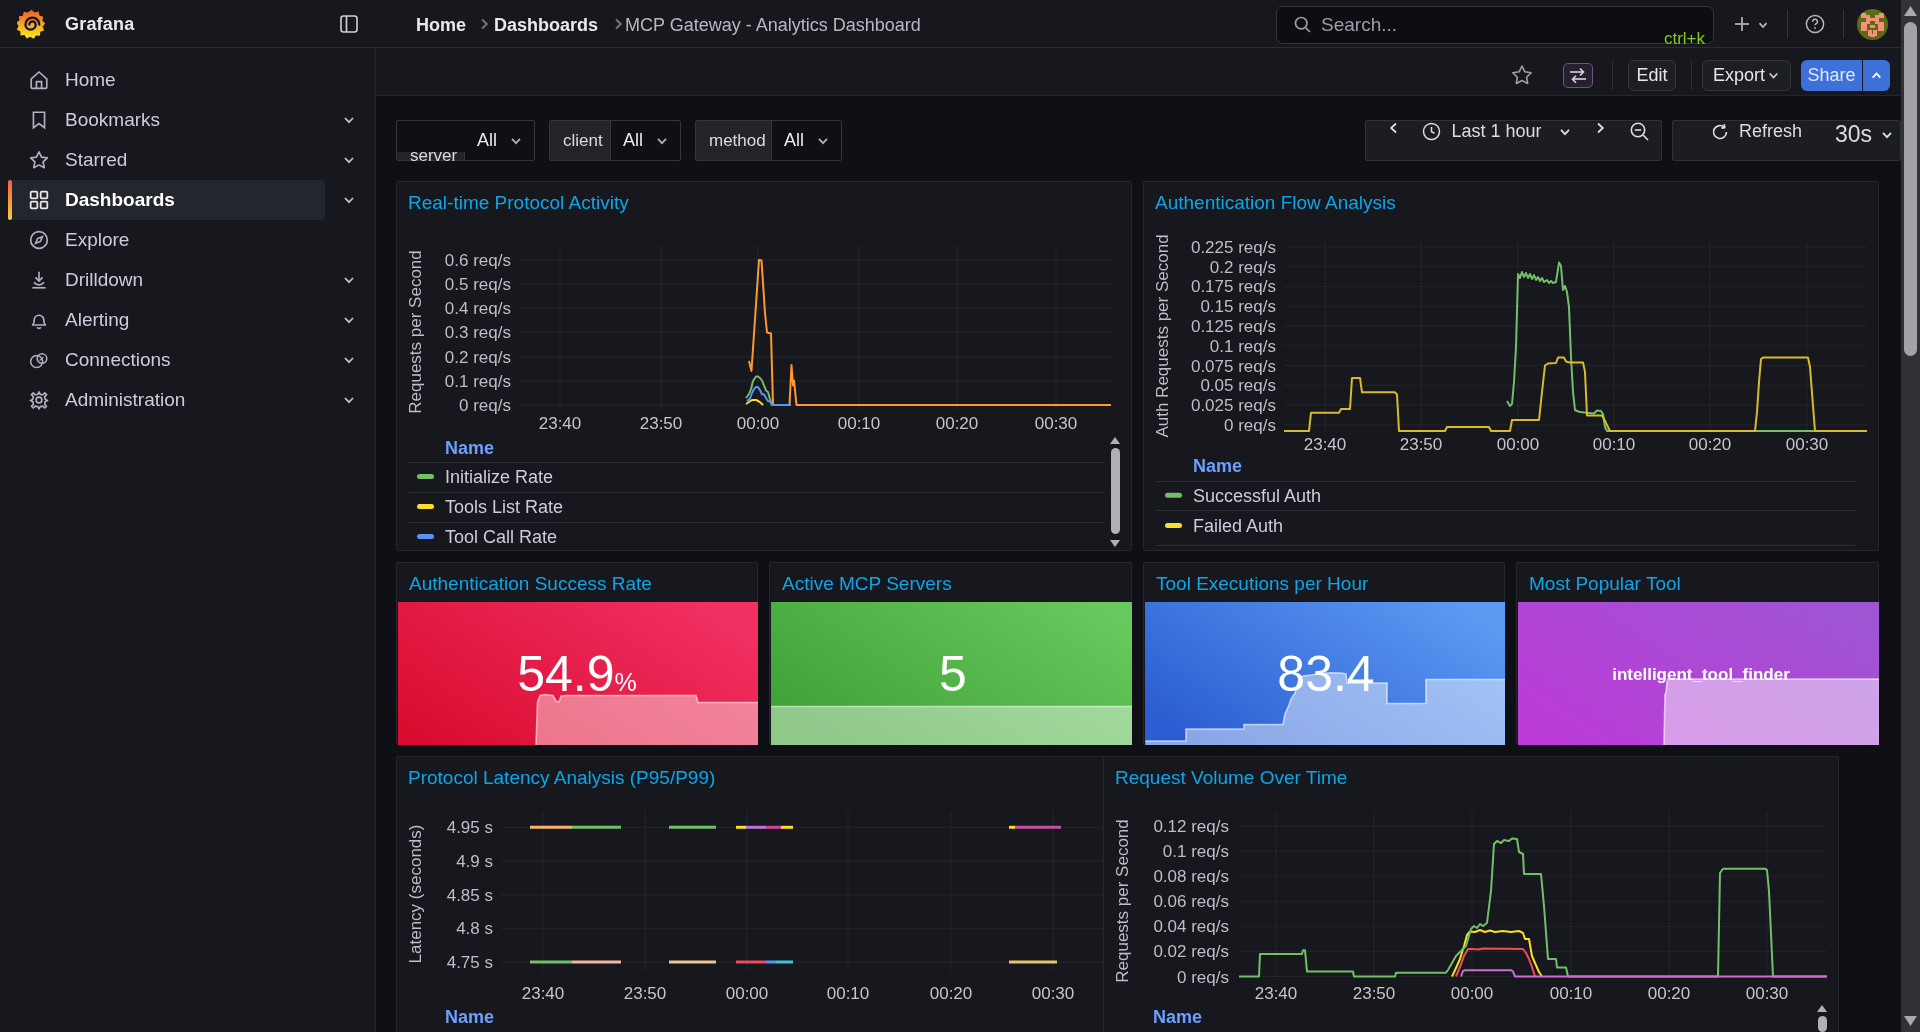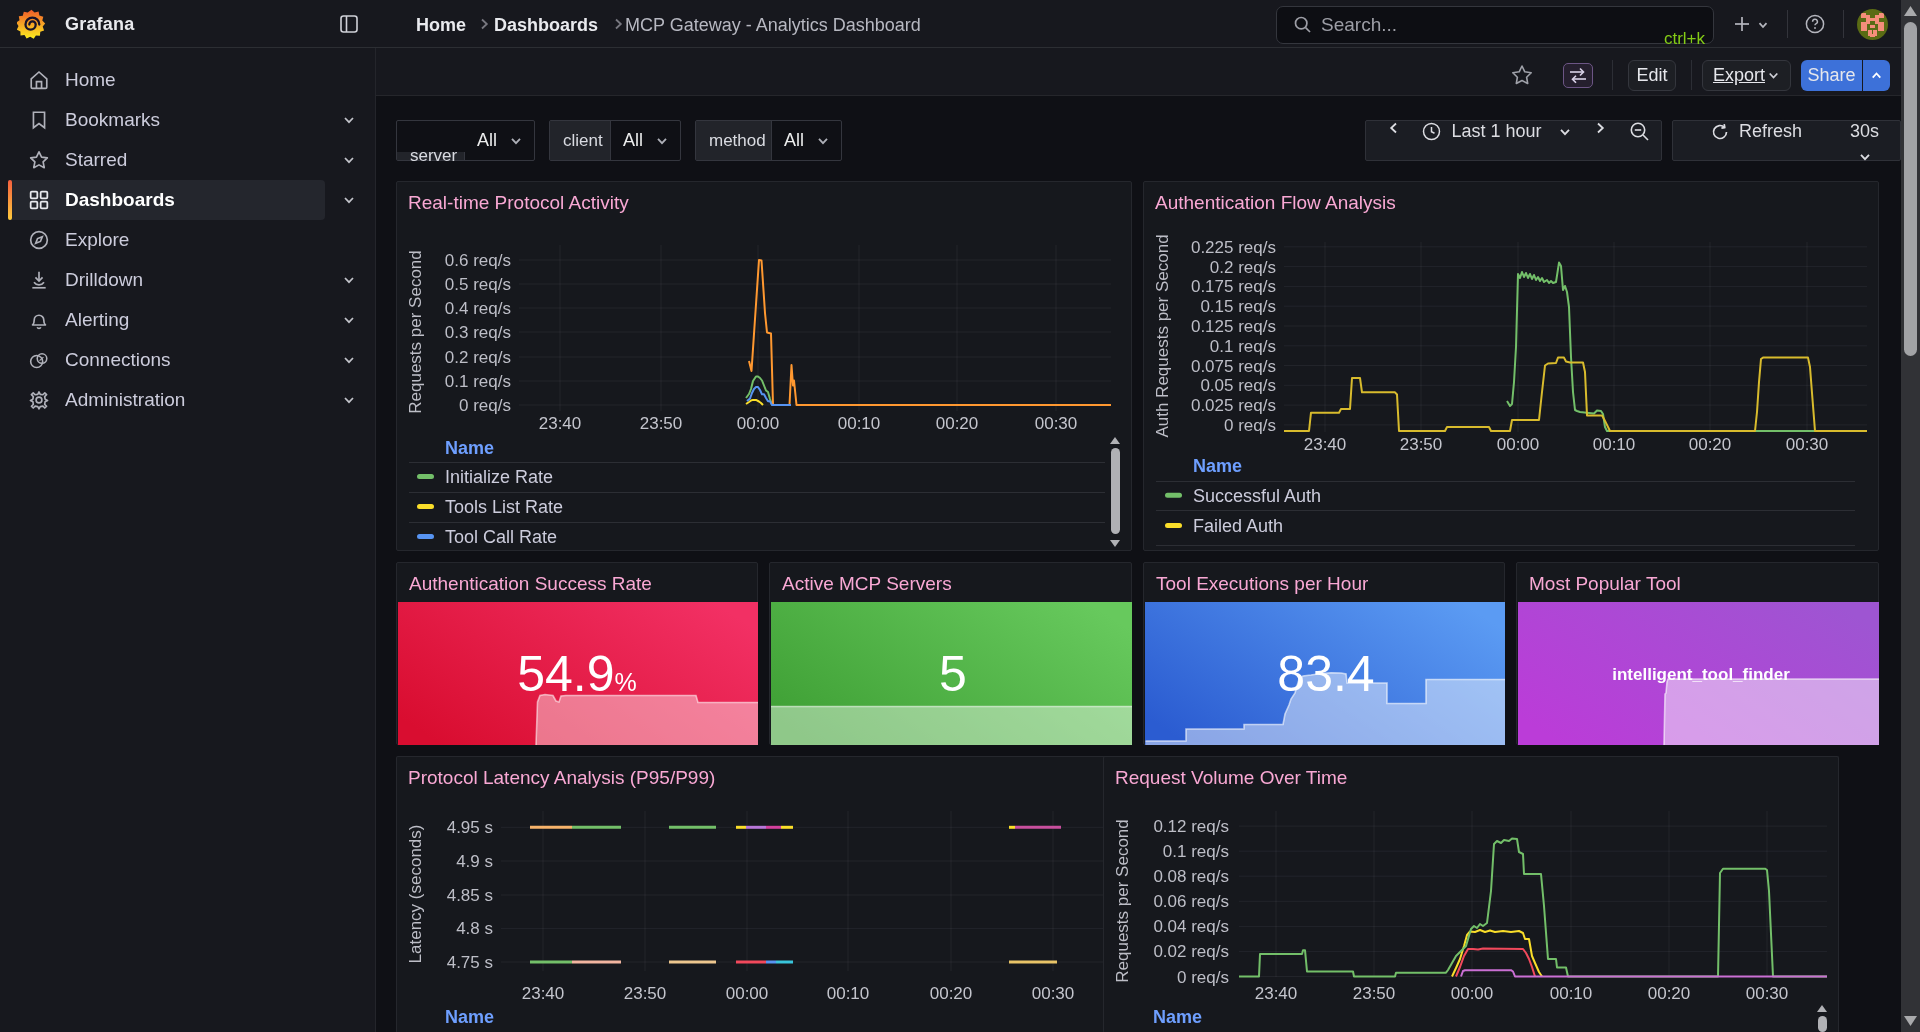--- a/index.html
+++ b/index.html
@@ -14,21 +14,21 @@
 
 .navitem { position:absolute; left:8px; width:317px; height:40px; border-radius:4px; color:#ccccdc; font-size:19px; display:flex; align-items:center; }
 .navitem .ic { position:absolute; left:21px; top:10px; width:20px; height:20px; }
 .navitem .lbl { position:absolute; left:57px; top:50%; transform:translateY(-50%); }
 .navitem.active { background:#24262d; color:#ffffff; font-weight:700; }
 .navitem.active::before { content:""; position:absolute; left:0; top:0; bottom:0; width:4px; border-radius:2px; background:linear-gradient(0.01deg, #ffcb3d 0%, #f55f3e 100%); }
 .chev { position:absolute; width:14px; height:14px; }
 
 
 .panel { position:absolute; background:#16181d; border:1px solid #25272d; border-radius:2px; }
-.ptitle { position:absolute; left:11px; top:10px; font-size:19px; font-weight:500; color:#f9a8d4; letter-spacing:0; white-space:nowrap; }
+.ptitle { position:absolute; left:11px; top:10px; font-size:19px; font-weight:500; color:#0ea5e9; letter-spacing:0; white-space:nowrap; }
 
 
 .btn { position:absolute; height:31px; top:12px; border-radius:6px; display:flex; align-items:center; justify-content:center; font-size:18px; color:#e6e7ec; }
 .btn-outline { background:#1d1f24; border:1px solid #34363d; }
 
 .divline { position:absolute; width:1px; background:#2c2e35; }
 
 
 .fgroup { position:absolute; top:120px; height:41px; display:flex; border:1px solid #34363e; border-radius:2px; }
 .flabel { background:#22242a; color:#d9dbe1; font-size:17px; display:flex; align-items:center; padding:0 13px; border-right:1px solid #34363e; }
@@ -58,21 +58,21 @@
     <svg class="abs" style="left:1192px;top:19px" width="20" height="17" viewBox="0 0 20 17" fill="none" stroke="#d9d2e8" stroke-width="1.6">
         <path d="M2 5 h13"></path>
         <path d="M12 1.5 L15.5 5 L12 8.5"></path>
         <path d="M18 12 h-13"></path>
         <path d="M8 8.8 L4.5 12.2 L8 15.8"></path>
       </svg>
     <div class="divline" style="left:1236px;top:12px;height:30px;"></div>
     <div class="btn btn-outline" style="left:1252px;width:48px;">Edit</div>
     <div class="divline" style="left:1315px;top:12px;height:30px;"></div>
     <div class="btn btn-outline" style="left:1326px;width:89px;">
-      <span style="margin-right:2px;text-decoration:underline;">Export</span>
+      <span style="margin-right:2px;">Export</span>
       <svg width="13" height="13" viewBox="0 0 13 13" fill="none" stroke="#cfd0d7" stroke-width="1.7">
           <path d="M2.7 4.5 L6.5 8.6 L10.3 4.5"></path>
         </svg>
     </div>
     <div class="btn" style="left:1425px;width:61px;background:#3d71d9;border-radius:6px 0 0 6px;font-weight:500;">Share</div>
     <div class="btn" style="left:1487px;width:27px;background:#3d71d9;border-radius:0 6px 6px 0;">
       <svg width="13" height="13" viewBox="0 0 13 13" fill="none" stroke="#ffffff" stroke-width="1.8">
           <path d="M2.7 8.6 L6.5 4.5 L10.3 8.6"></path>
         </svg>
     </div>
@@ -308,21 +308,21 @@
     </div>
     <div class="tgroup" style="left:1672px;width:229px;">
       <div class="tseg" style="flex:1;gap:10px;font-size:18px;">
         <svg width="18" height="18" viewBox="0 0 18 18" fill="none" stroke="#dcdde2" stroke-width="1.7">
             <path d="M15.5 9 a6.5 6.5 0 1 1 -1.9 -4.6"></path>
             <path d="M13.2 1.2 L13.8 4.6 L10.4 5.2" stroke-linejoin="round"></path>
           </svg>
         <span>Refresh</span>
       </div>
       <div class="tdiv"></div>
-      <div class="tseg" style="width:71px;gap:8px;font-size:18px;flex-direction:column;">
+      <div class="tseg" style="width:71px;gap:8px;font-size:23px;">
           <span>30s</span>
         <svg width="14" height="14" viewBox="0 0 14 14" fill="none" stroke="#dcdde2" stroke-width="1.8">
             <path d="M3 4.8 L7 9.2 L11 4.8"></path>
           </svg>
       </div>
     </div>
 
     <div class="panel" style="left:396px;top:181px;width:736px;height:370px;">
       <div class="ptitle">Real-time Protocol Activity</div>
       <svg width="734" height="368" viewBox="0 0 734 368">

